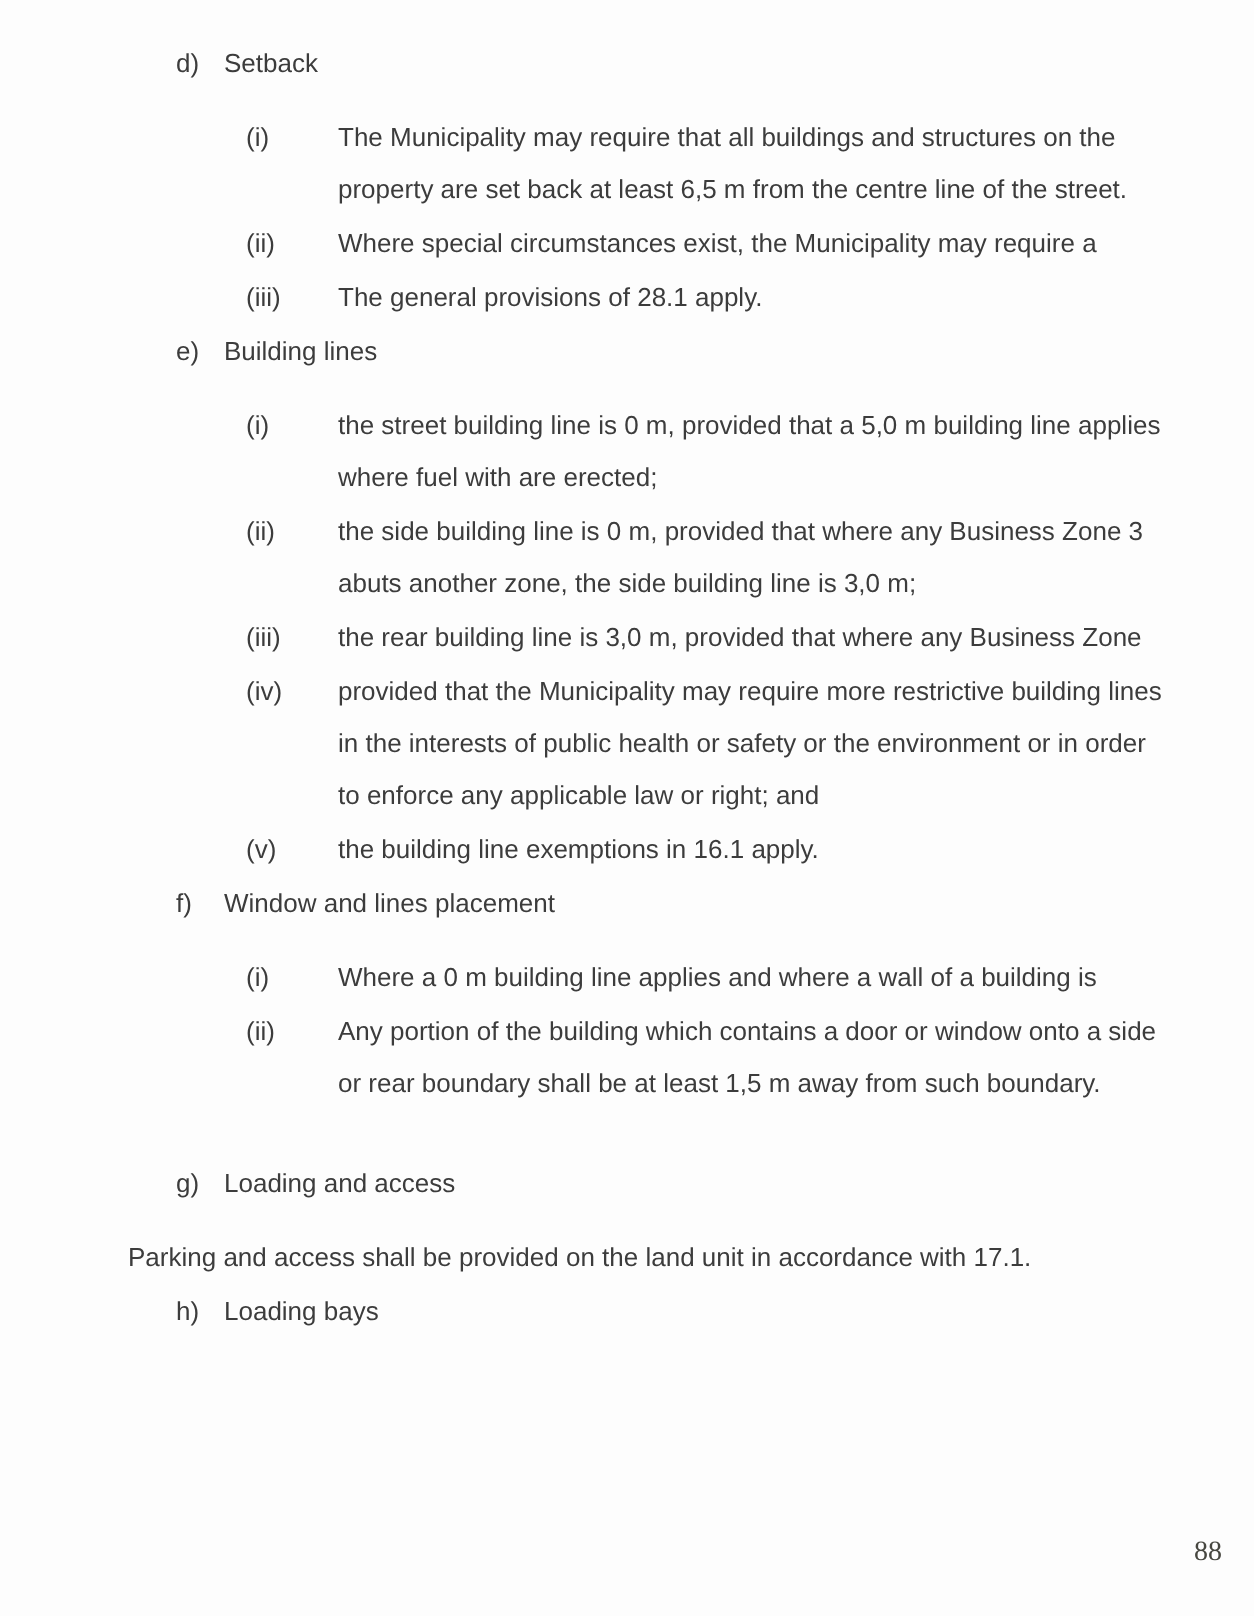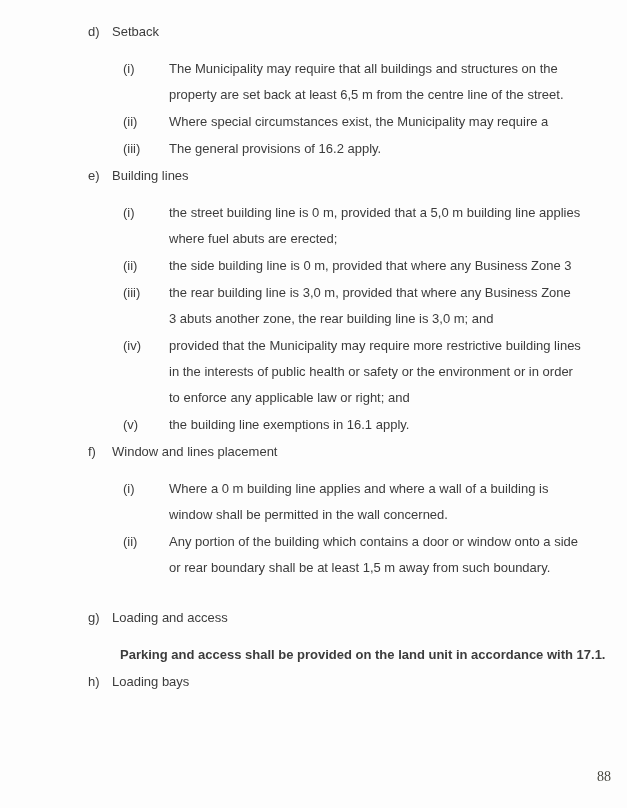--- a/index.html
+++ b/index.html
@@ -36,21 +36,21 @@
   }
   .roman {
     position: relative;
     padding-left: 169px;
   }
   .roman .marker {
     position: absolute;
     left: 123px;
     top: 0;
   }
-  .para { padding-left: 120px; font-weight: bold; }
+  .para { padding-left: 64px; }
   .line { white-space: nowrap; }
   .spacer { height: 23px; margin: 0; }
   .page-number {
     position: absolute;
     top: 767px;
     left: 597px;
     font-family: "Liberation Serif", serif;
     font-size: 14px;
     line-height: 20px;
     color: #474740;
@@ -74,45 +74,45 @@
   </div>
       <div class="block roman">
     <span class="marker">(ii)</span>
     <div class="lines">
           <div class="line">Where special circumstances exist, the Municipality may require a</div>
         </div>
   </div>
       <div class="block roman">
     <span class="marker">(iii)</span>
     <div class="lines">
-          <div class="line">The general provisions of 16.2 apply.</div>
+          <div class="line">The general provisions of 28.1 apply.</div>
         </div>
   </div>
       <div class="block letter">
     <span class="marker">e)</span>
     <span class="title">Building lines</span>
   </div>
       <div class="block roman">
     <span class="marker">(i)</span>
     <div class="lines">
           <div class="line">the street building line is 0 m, provided that a 5,0 m building line applies</div>
-          <div class="line">where fuel abuts are erected;</div>
+          <div class="line">where fuel with are erected;</div>
         </div>
   </div>
       <div class="block roman">
     <span class="marker">(ii)</span>
     <div class="lines">
           <div class="line">the side building line is 0 m, provided that where any Business Zone 3</div>
+          <div class="line">abuts another zone, the side building line is 3,0 m;</div>
         </div>
   </div>
       <div class="block roman">
     <span class="marker">(iii)</span>
     <div class="lines">
           <div class="line">the rear building line is 3,0 m, provided that where any Business Zone</div>
-          <div class="line">3 abuts another zone, the rear building line is 3,0 m; and</div>
         </div>
   </div>
       <div class="block roman">
     <span class="marker">(iv)</span>
     <div class="lines">
           <div class="line">provided that the Municipality may require more restrictive building lines</div>
           <div class="line">in the interests of public health or safety or the environment or in order</div>
           <div class="line">to enforce any applicable law or right; and</div>
         </div>
   </div>
@@ -123,21 +123,20 @@
         </div>
   </div>
       <div class="block letter">
     <span class="marker">f)</span>
     <span class="title">Window and lines placement</span>
   </div>
       <div class="block roman">
     <span class="marker">(i)</span>
     <div class="lines">
           <div class="line">Where a 0 m building line applies and where a wall of a building is</div>
-          <div class="line">window shall be permitted in the wall concerned.</div>
         </div>
   </div>
       <div class="block roman">
     <span class="marker">(ii)</span>
     <div class="lines">
           <div class="line">Any portion of the building which contains a door or window onto a side</div>
           <div class="line">or rear boundary shall be at least 1,5 m away from such boundary.</div>
         </div>
   </div>
       <div class="block spacer"></div>

